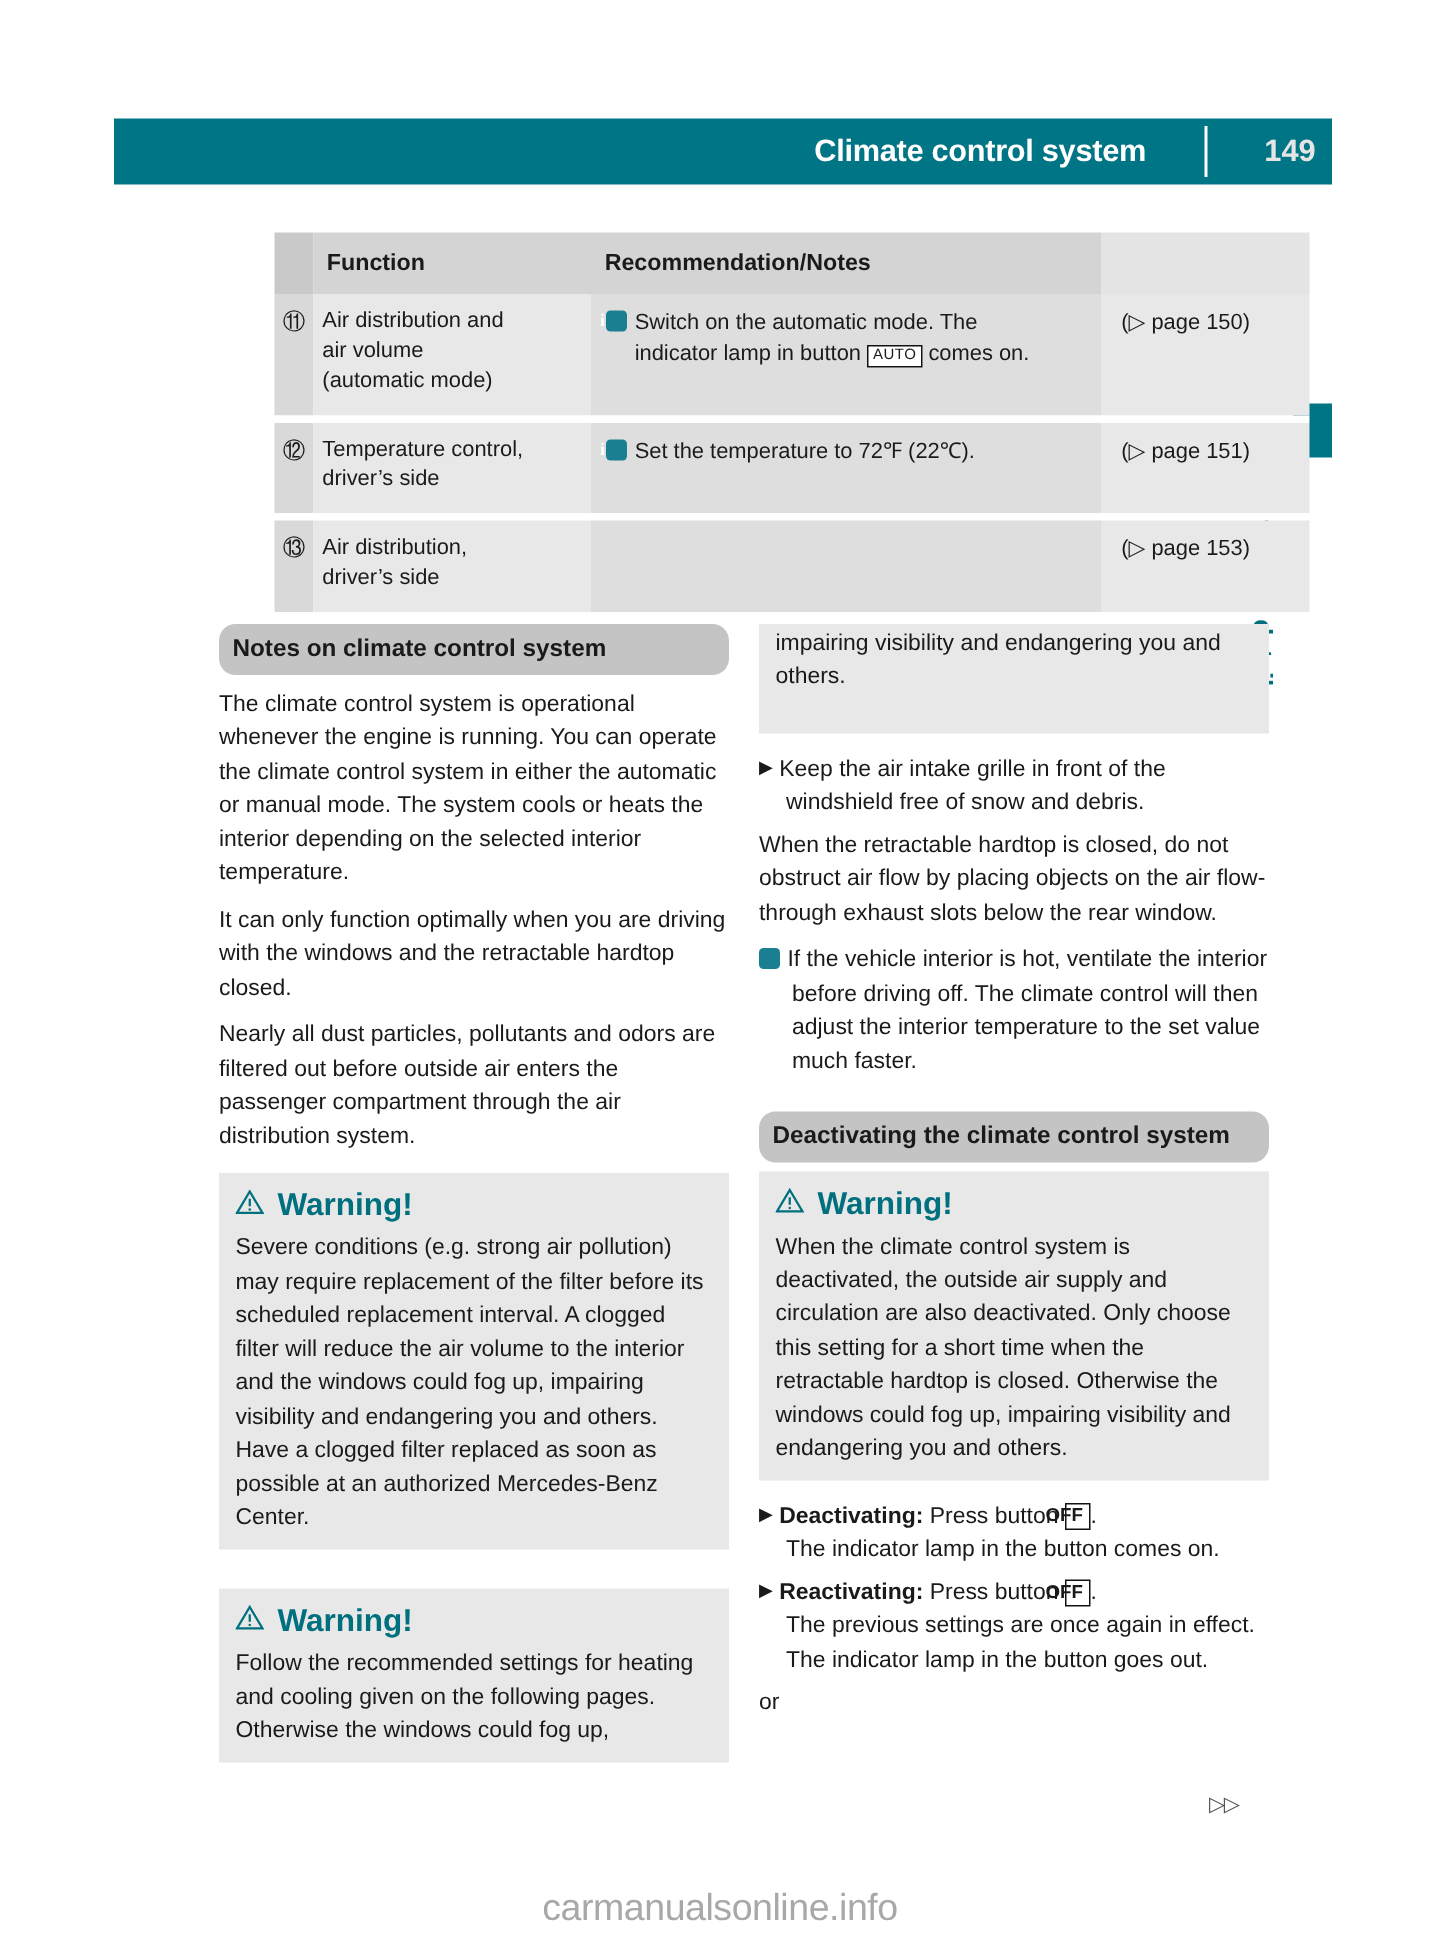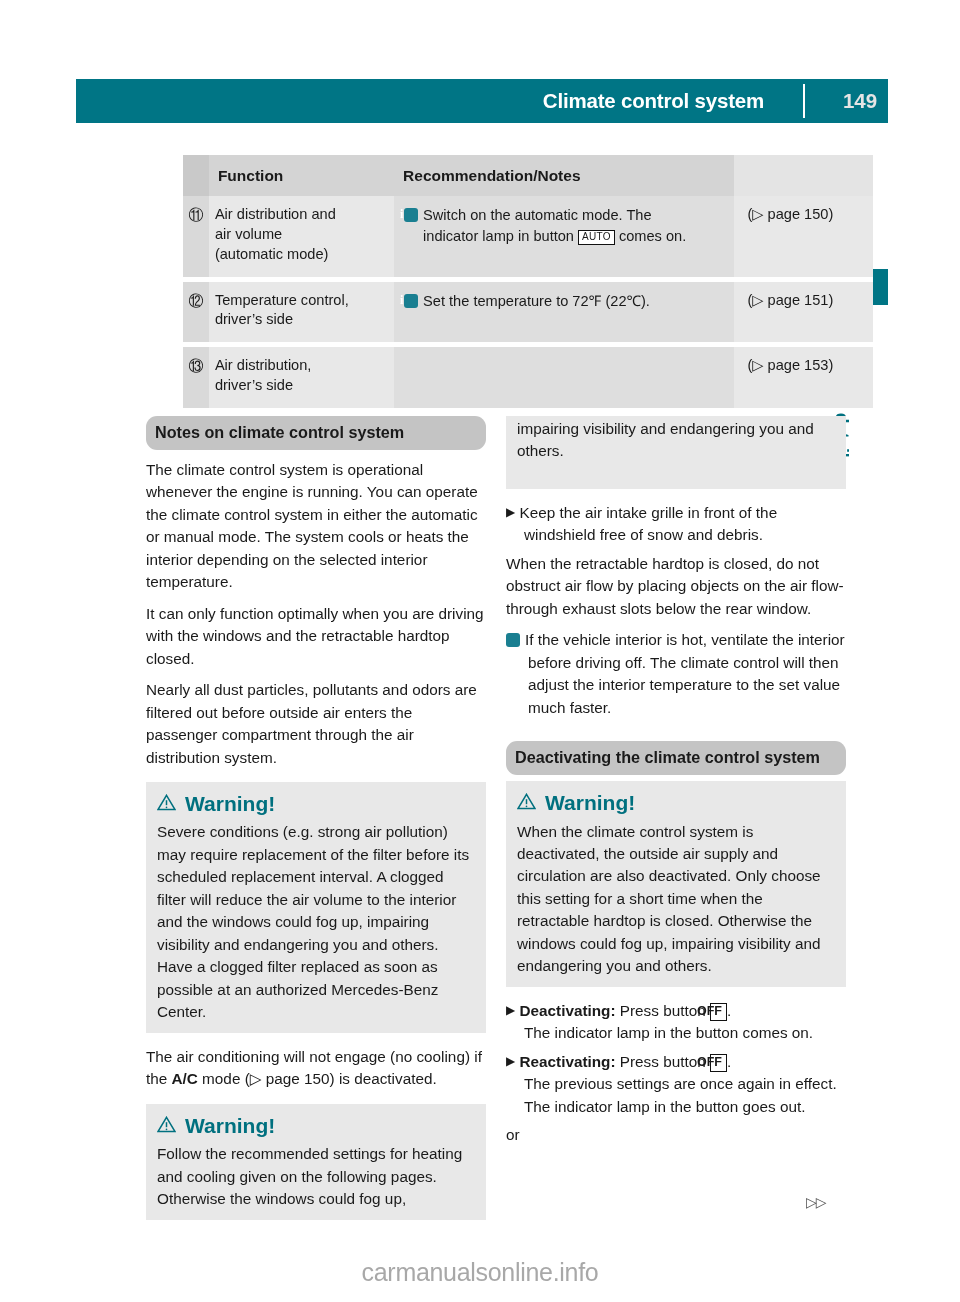--- a/index.html
+++ b/index.html
@@ -348,21 +348,20 @@
           <circle cx="9.5" cy="13.3" r="0.85" fill="#00707f"></circle>
         </svg>
       </span>
       <span>Warning!</span>
     </div>
     <p class="para">Severe conditions (e.g. strong air pollution) may require replacement of the filter before its scheduled replacement interval. A clogged filter will reduce the air volume to the interior and the windows could fog up, impairing visibility and endangering you and others. Have a clogged filter replaced as soon as possible at an authorized Mercedes-Benz Center.</p>
   </div>
 
   <div class="sp-box"></div>
 
-  <p class="para"><span>The air conditioning will not engage (no cooling) if the </span><span class="b">A/C</span><span> mode (▷ page 150) is deactivated.</span></p>
 
   <div class="sp-box"></div>
 
   <div class="warnbox">
     <div class="warn-head">
       <span class="warn-tri">
         <svg width="19" height="17" viewBox="0 0 19 17" aria-hidden="true">
           <path d="M9.5 1.3 L18 15.6 L1 15.6 Z" fill="none" stroke="#00707f" stroke-width="1.5"></path>
           <line x1="9.5" y1="6.2" x2="9.5" y2="11.2" stroke="#00707f" stroke-width="1.5"></line>
           <circle cx="9.5" cy="13.3" r="0.85" fill="#00707f"></circle>

